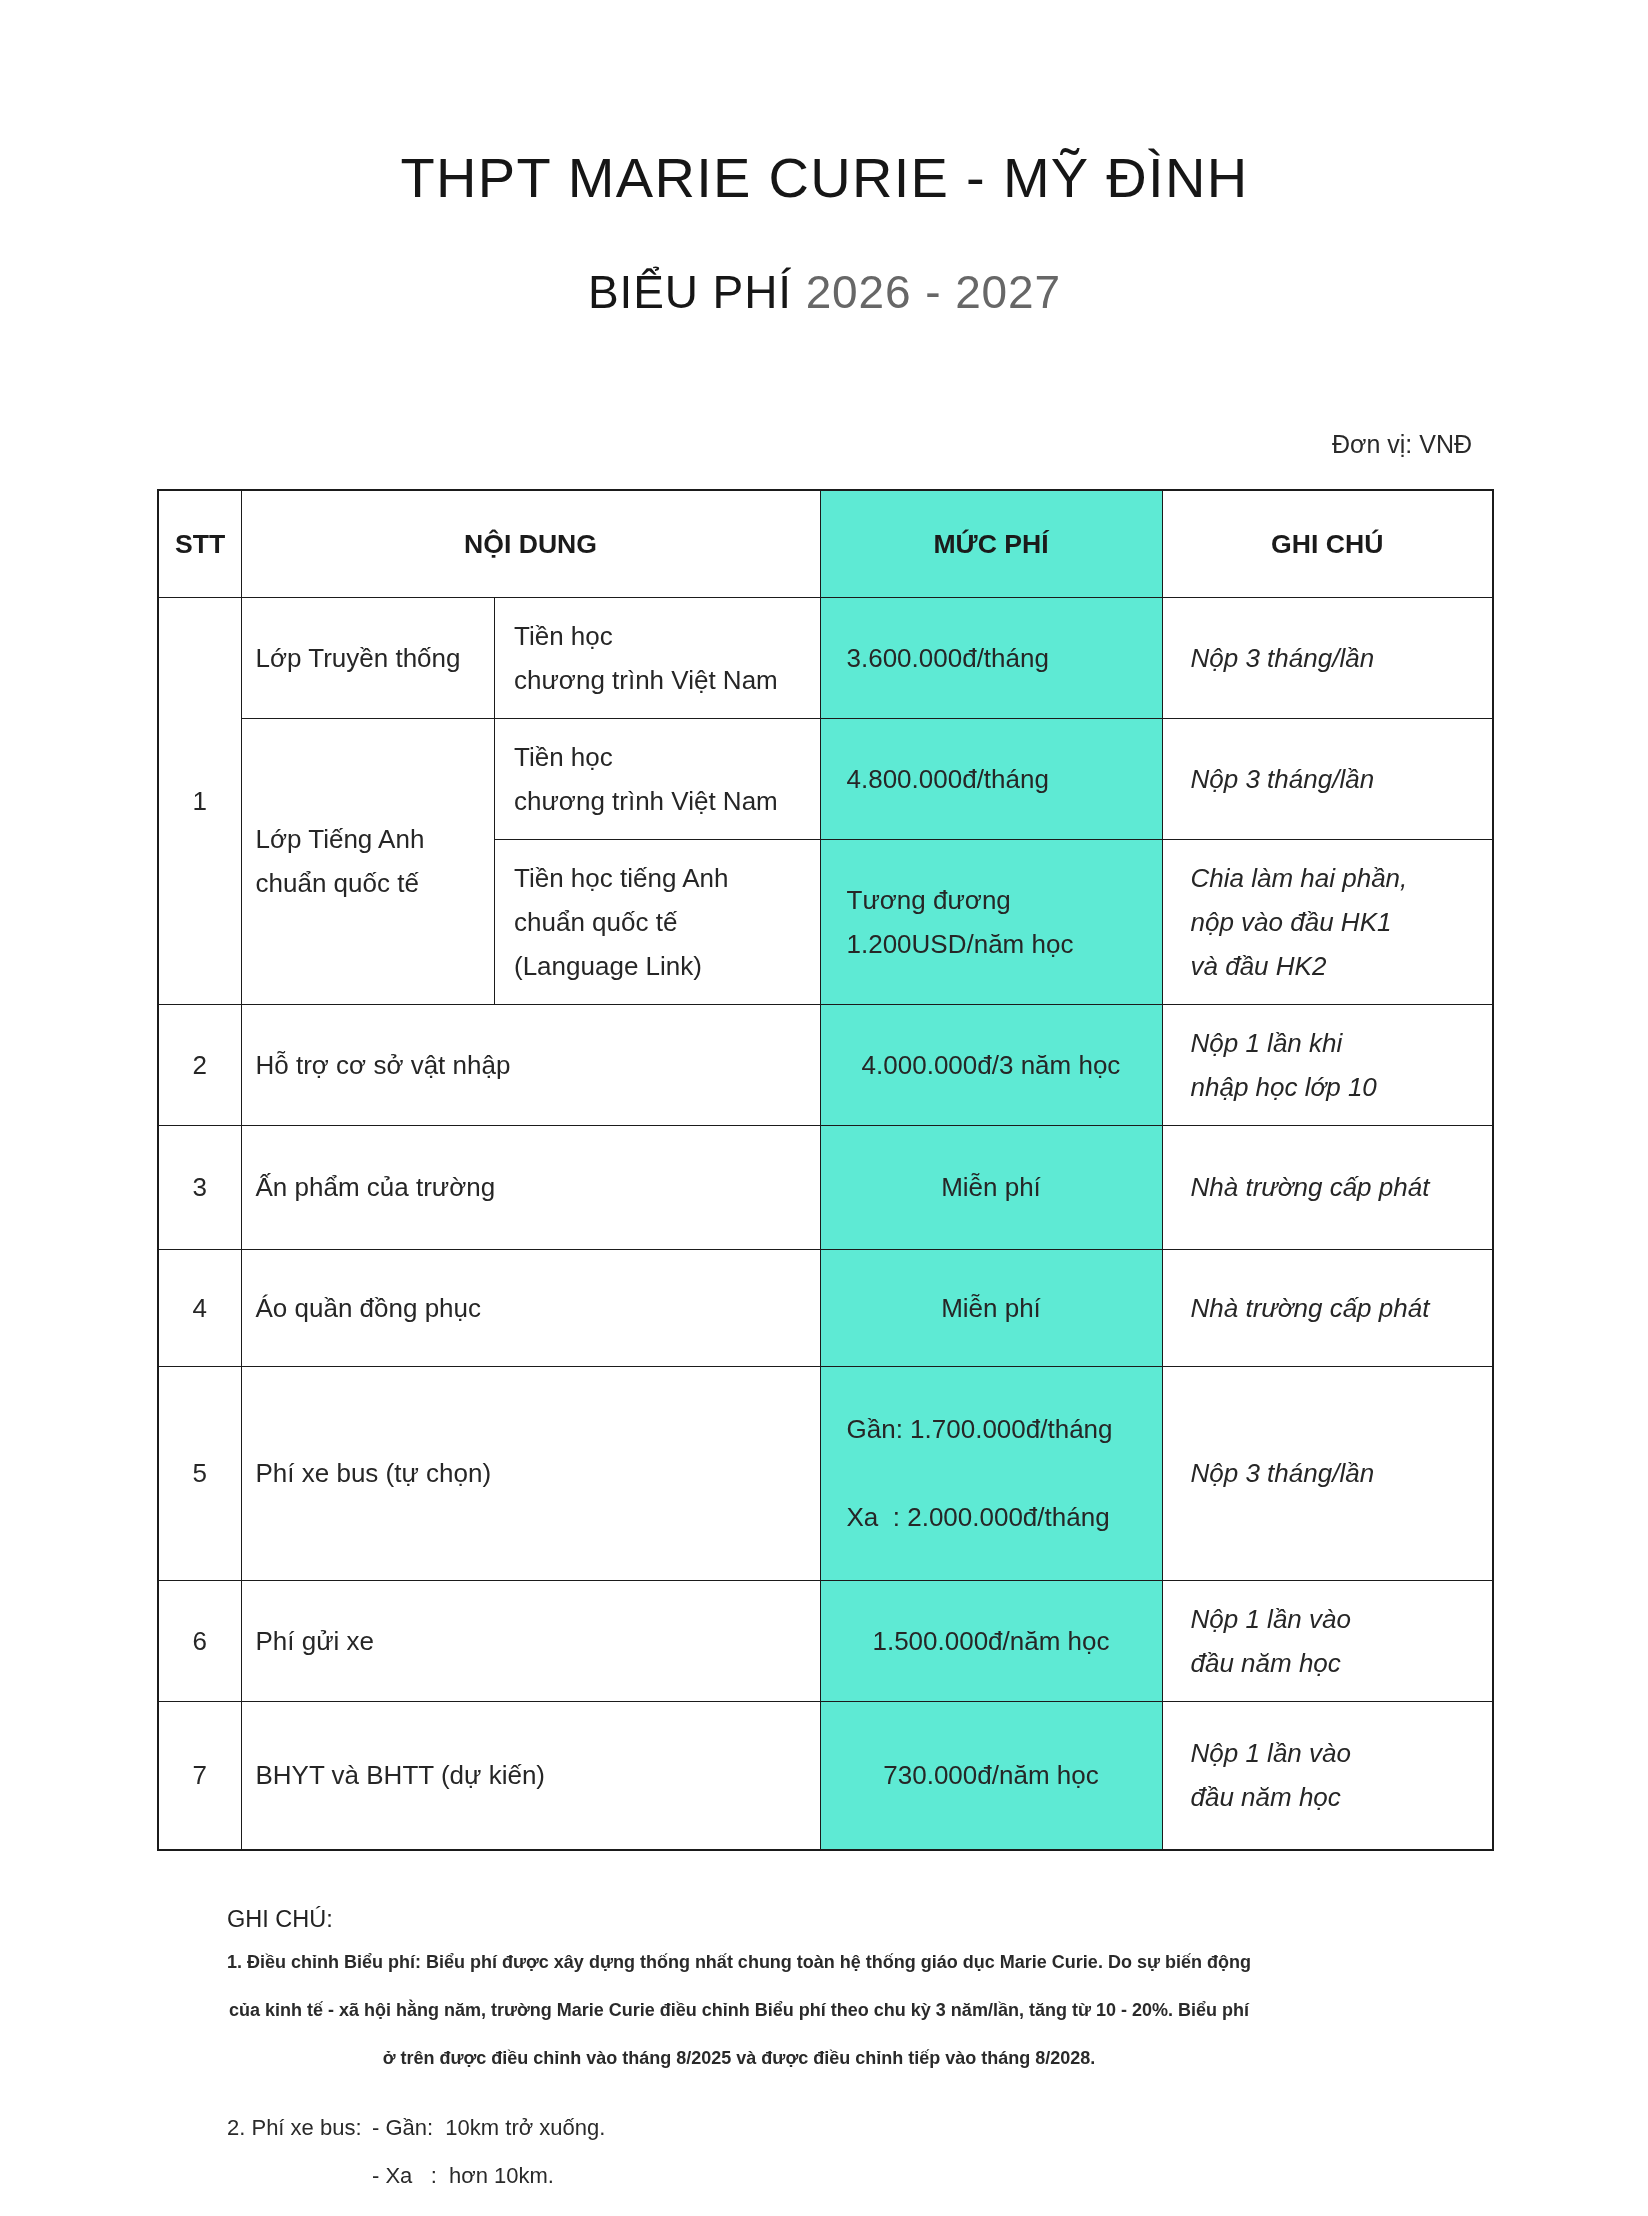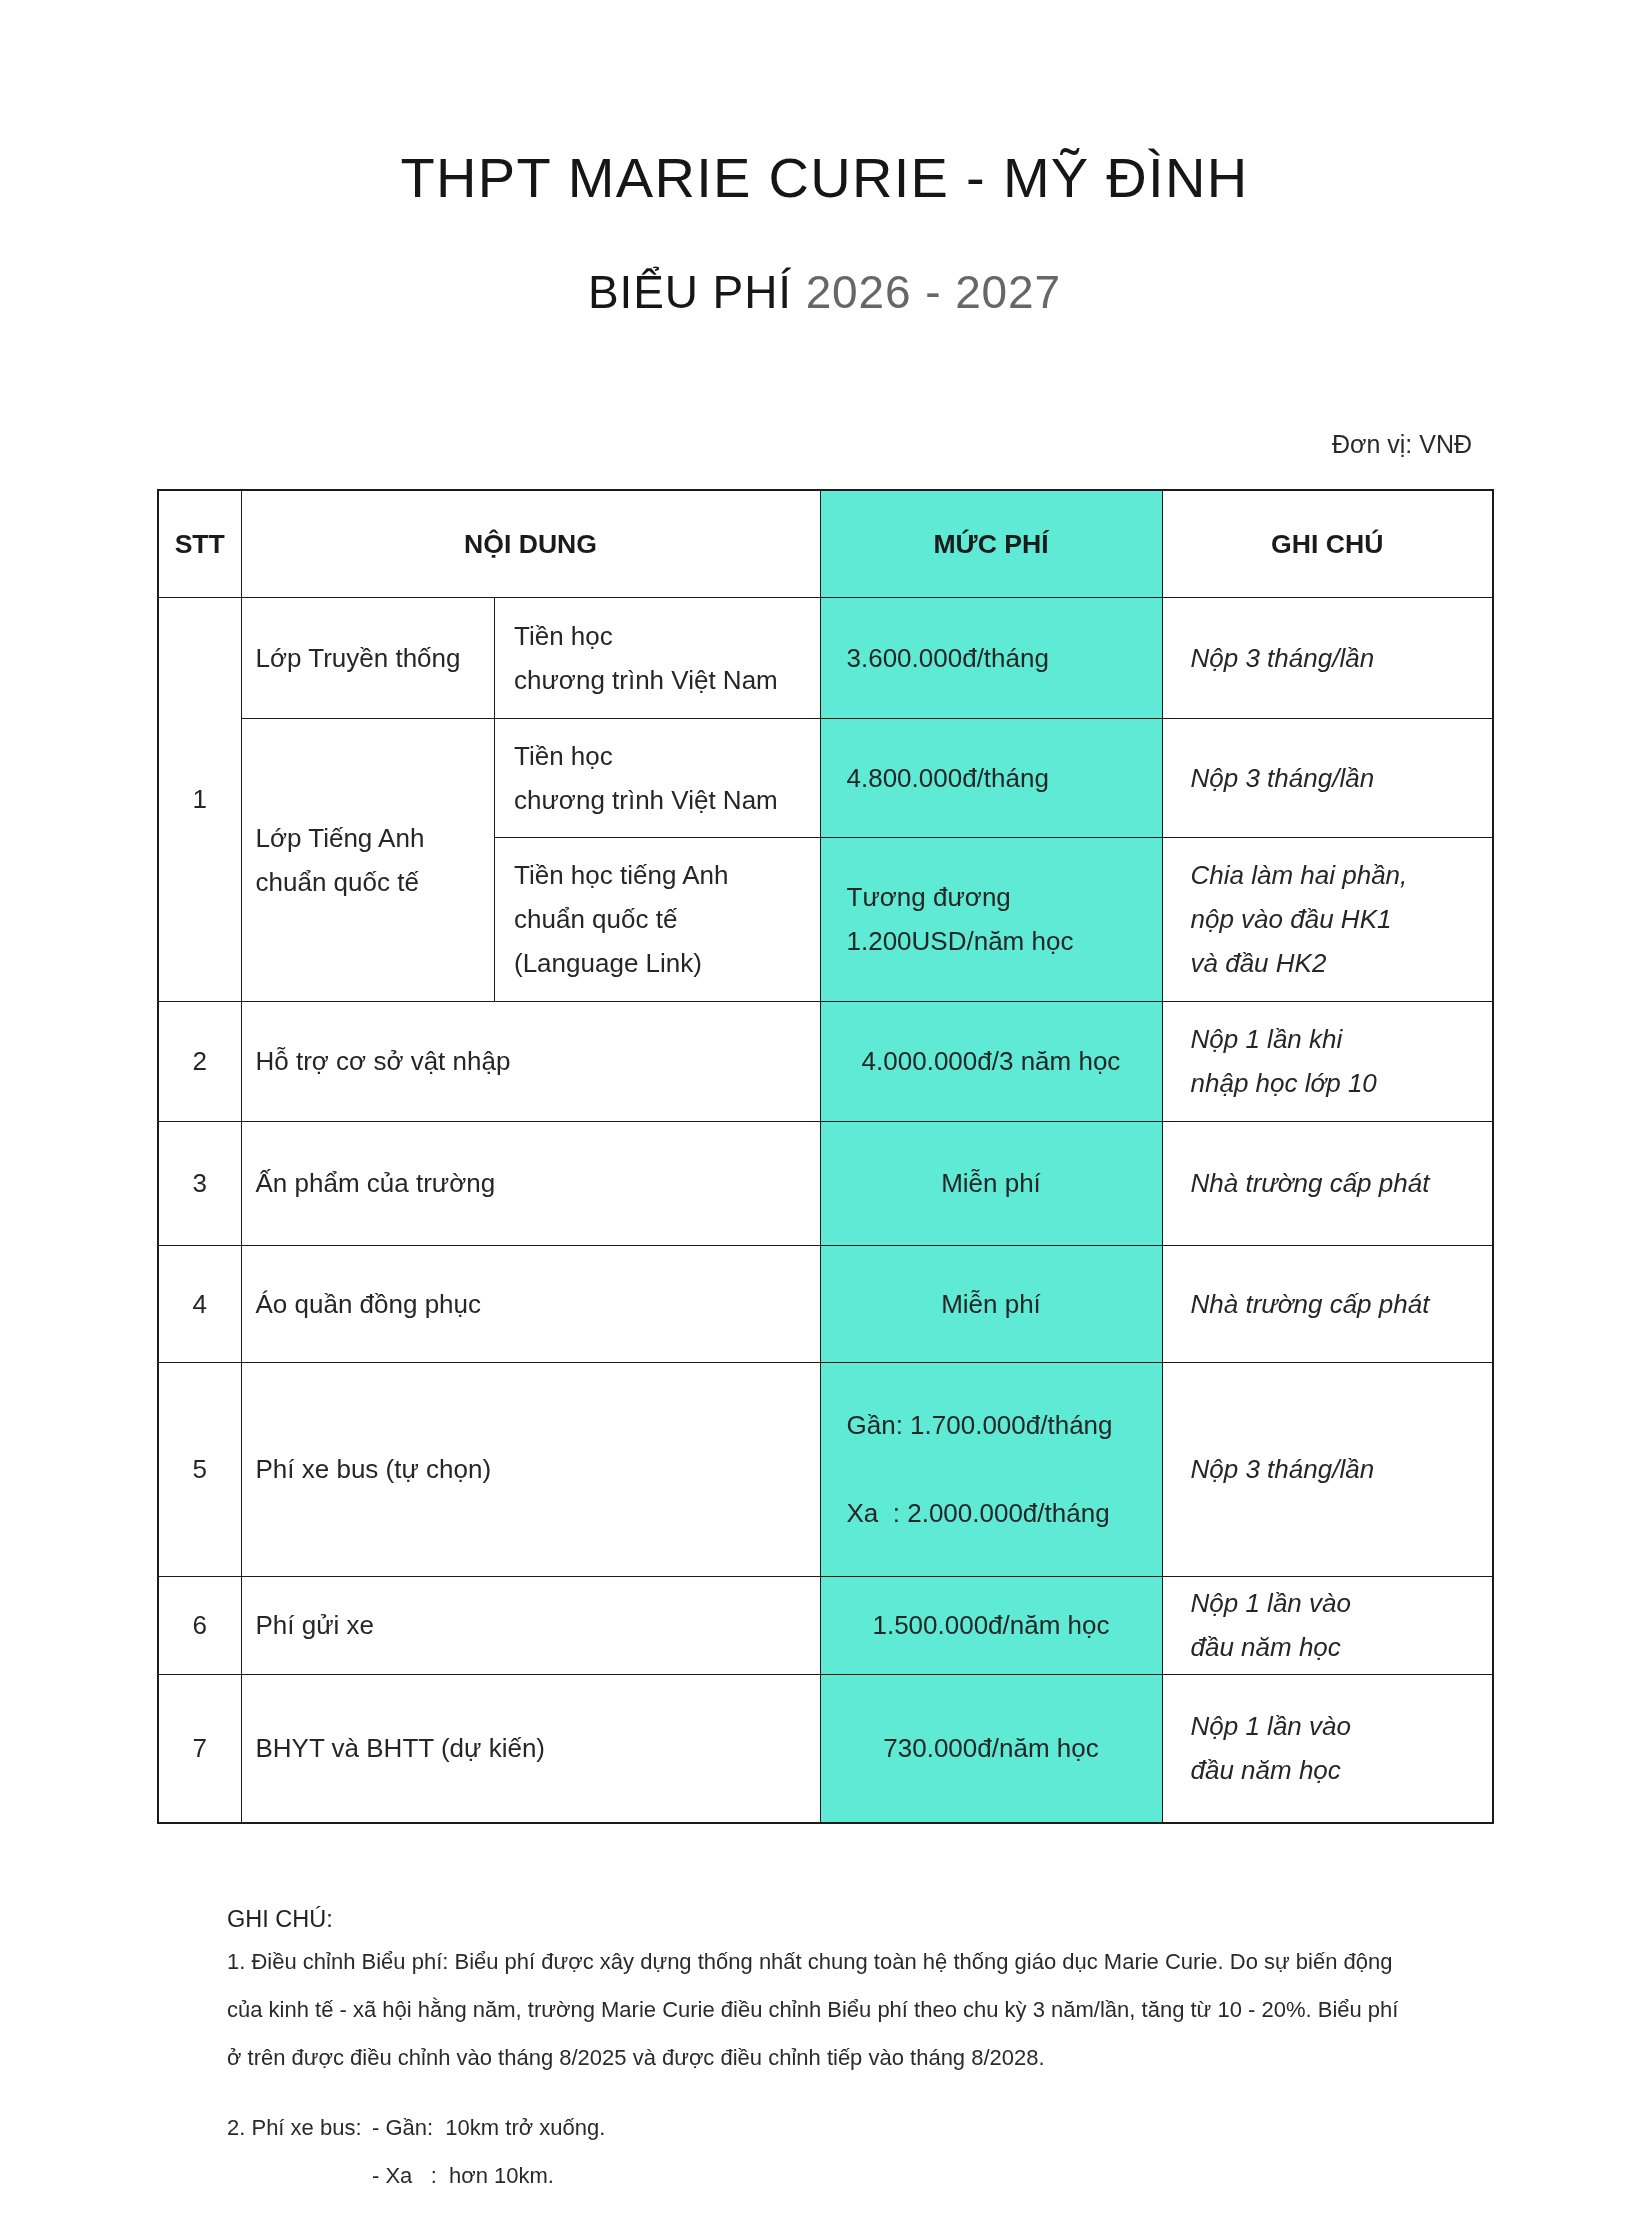--- a/index.html
+++ b/index.html
@@ -65,21 +65,21 @@
     table-layout: fixed;
     border-collapse: collapse;
     border: 2.2px solid #1b1b1b;
     font-size: 26px;
     font-weight: 400;
     color: #262626;
   }
   .fee-table th, .fee-table td {
     border: 1.3px solid #1b1b1b;
     vertical-align: middle;
-    padding: 0;
+    padding: 16px;
     line-height: 44px;
     white-space: pre-wrap;
   }
   .fee-table th {
     font-size: 26.6px;
     font-weight: 600;
     text-align: center;
     color: #1b1b1b;
   }
   .col-fee-bg { background: #5eead4; }
@@ -95,25 +95,26 @@
     position: absolute;
     left: 227px; top: 1908px;
     font-size: 23.5px;
     font-weight: 500;
     color: #222222;
     line-height: 1;
   }
   .note1 {
     position: absolute;
     left: 227px; top: 1938px;
-    font-size: 22px;
-    font-weight: 400;
+    font-size: 18px;
+    font-weight: 700;
     color: #2a2a2a;
     line-height: 48px;
     white-space: pre;
+    text-align: center;
   }
   .note2-prefix, .note2-near, .note2-far {
     position: absolute;
     font-size: 22px;
     font-weight: 400;
     color: #2a2a2a;
     line-height: 1;
     white-space: pre;
   }
   .note2-prefix { left: 227px; top: 2117px; }

